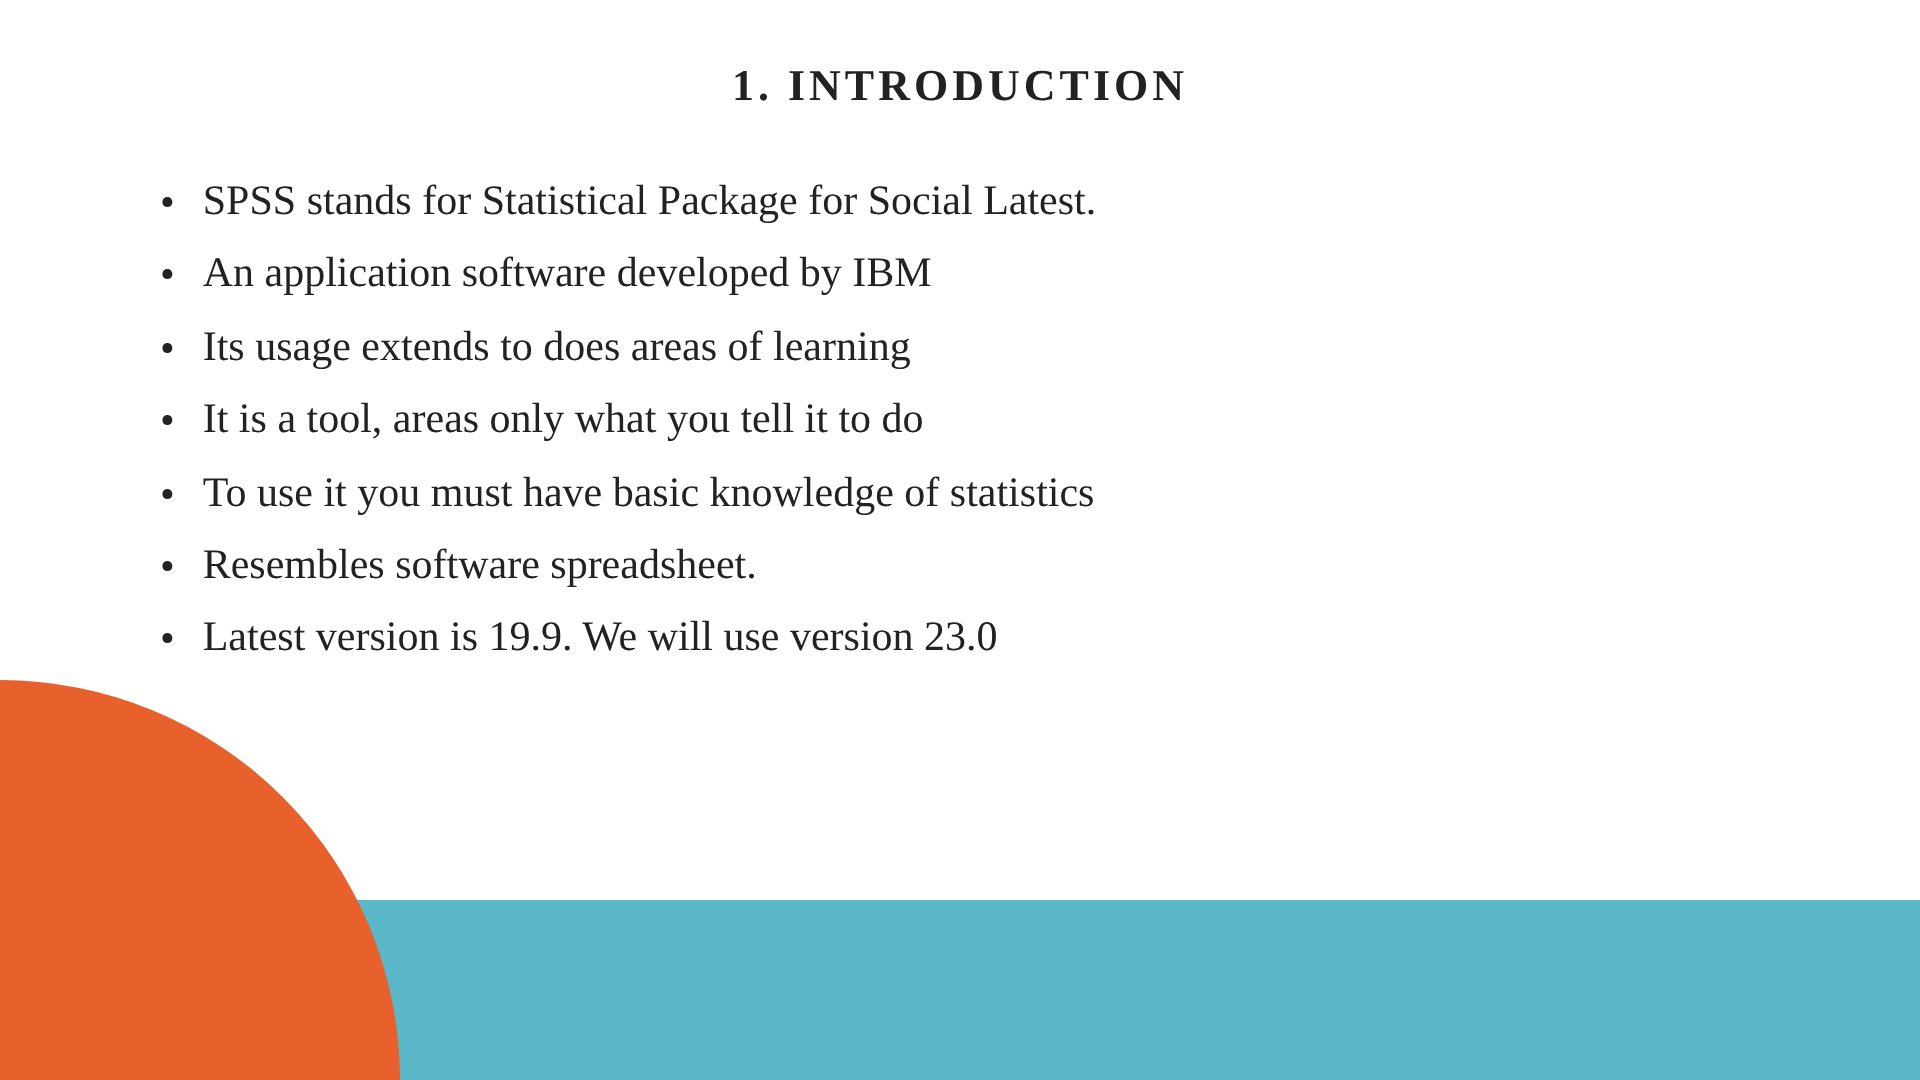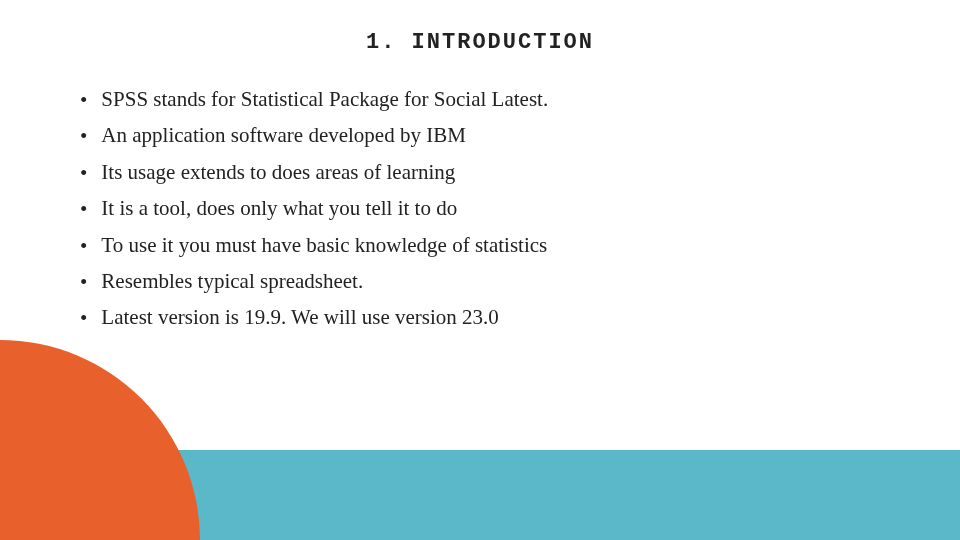--- a/index.html
+++ b/index.html
@@ -53,21 +53,21 @@
       padding: 30px 80px 20px 80px;
     }
 
     .title {
       text-align: center;
       font-size: 22px;
       font-weight: bold;
       letter-spacing: 2px;
       color: #222;
       margin-bottom: 30px;
-      font-family: Liberation Mono, monospace;
+      font-family: Liberation Serif, serif;
     }
 
     .bullet-list {
       list-style: none;
       padding: 0;
       margin: 0;
     }
 
     .bullet-list li {
       display: flex;
@@ -110,29 +110,29 @@
         <li>
           <span class="bullet">•</span>
           <span class="text">An application software developed by IBM</span>
         </li>
         <li>
           <span class="bullet">•</span>
           <span class="text">Its usage extends to does areas of learning</span>
         </li>
         <li>
           <span class="bullet">•</span>
-          <span class="text">It is a tool, does only what you tell it to do</span>
+          <span class="text">It is a tool, areas only what you tell it to do</span>
         </li>
         <li>
           <span class="bullet">•</span>
           <span class="text">To  use  it  you  must  have  basic  knowledge  of statistics</span>
         </li>
         <li>
           <span class="bullet">•</span>
-          <span class="text">Resembles typical spreadsheet.</span>
+          <span class="text">Resembles software spreadsheet.</span>
         </li>
         <li>
           <span class="bullet">•</span>
           <span class="text">Latest version is 19.9. We will use version 23.0</span>
         </li>
       </ul>
 
   </div>
 </div>
 

